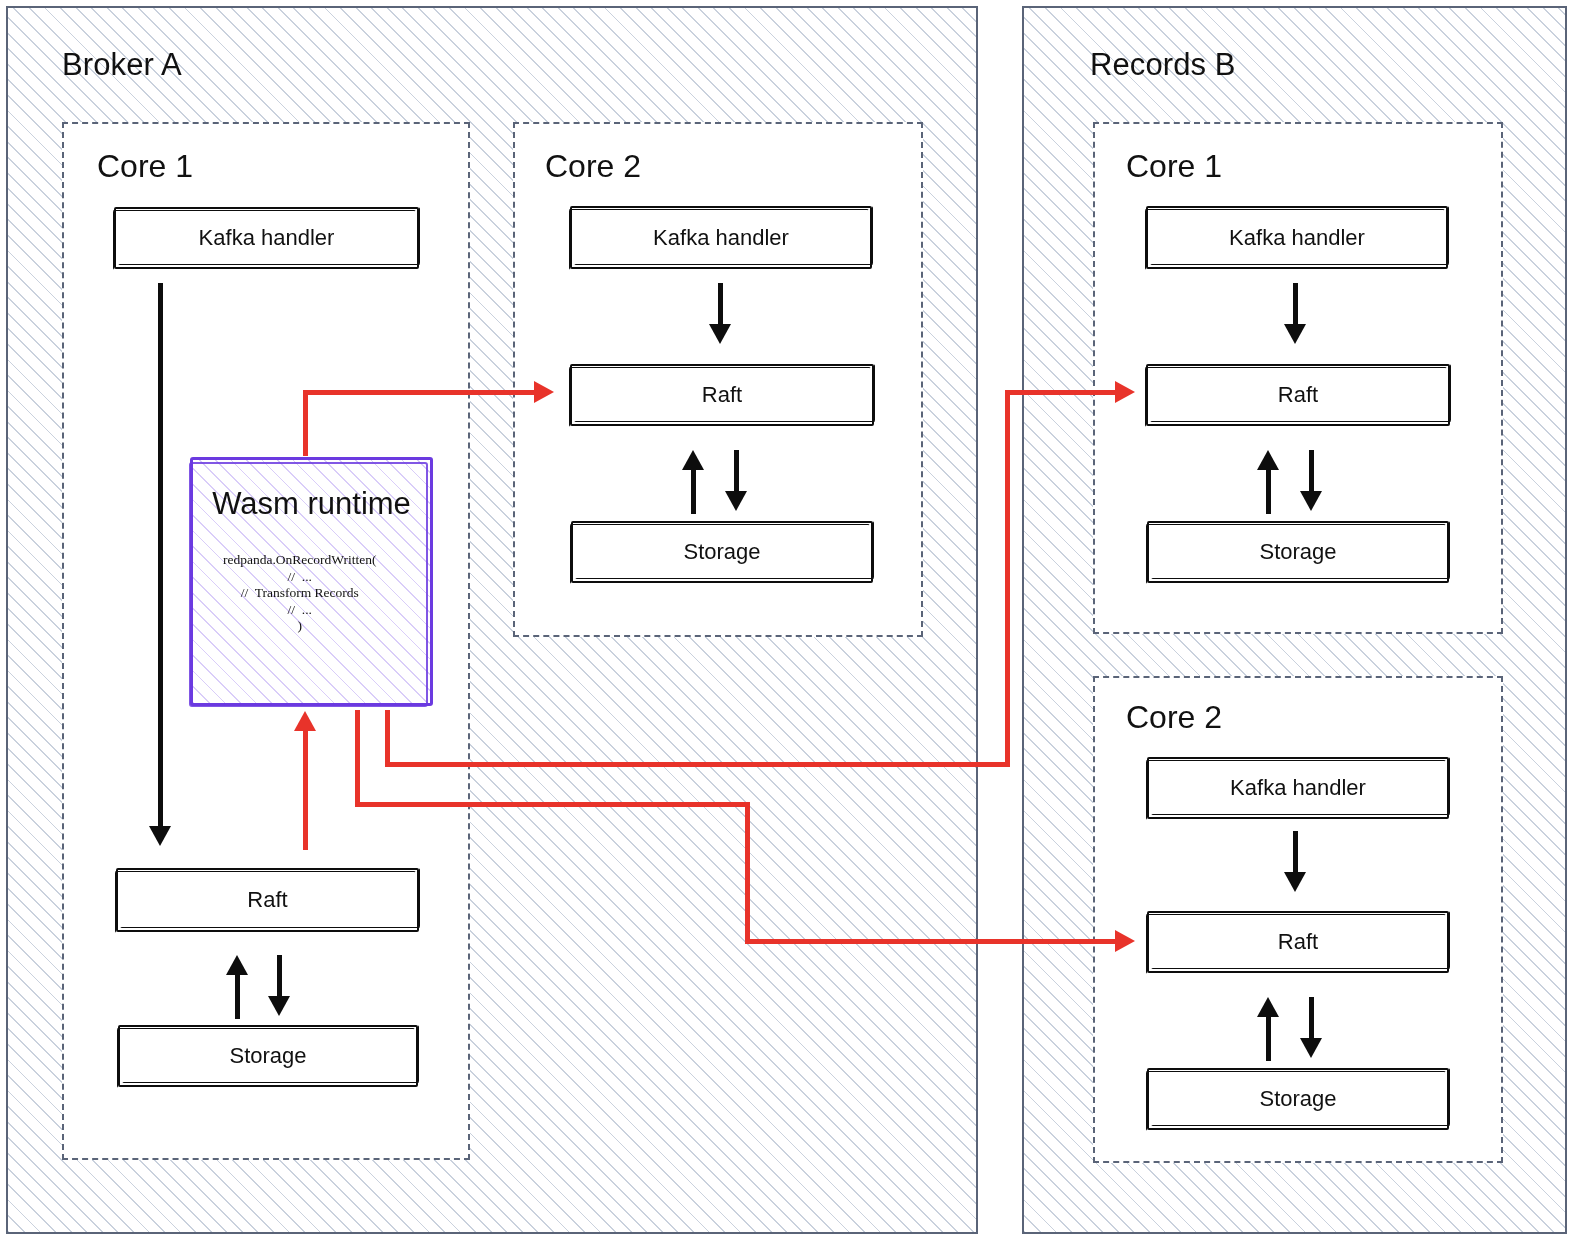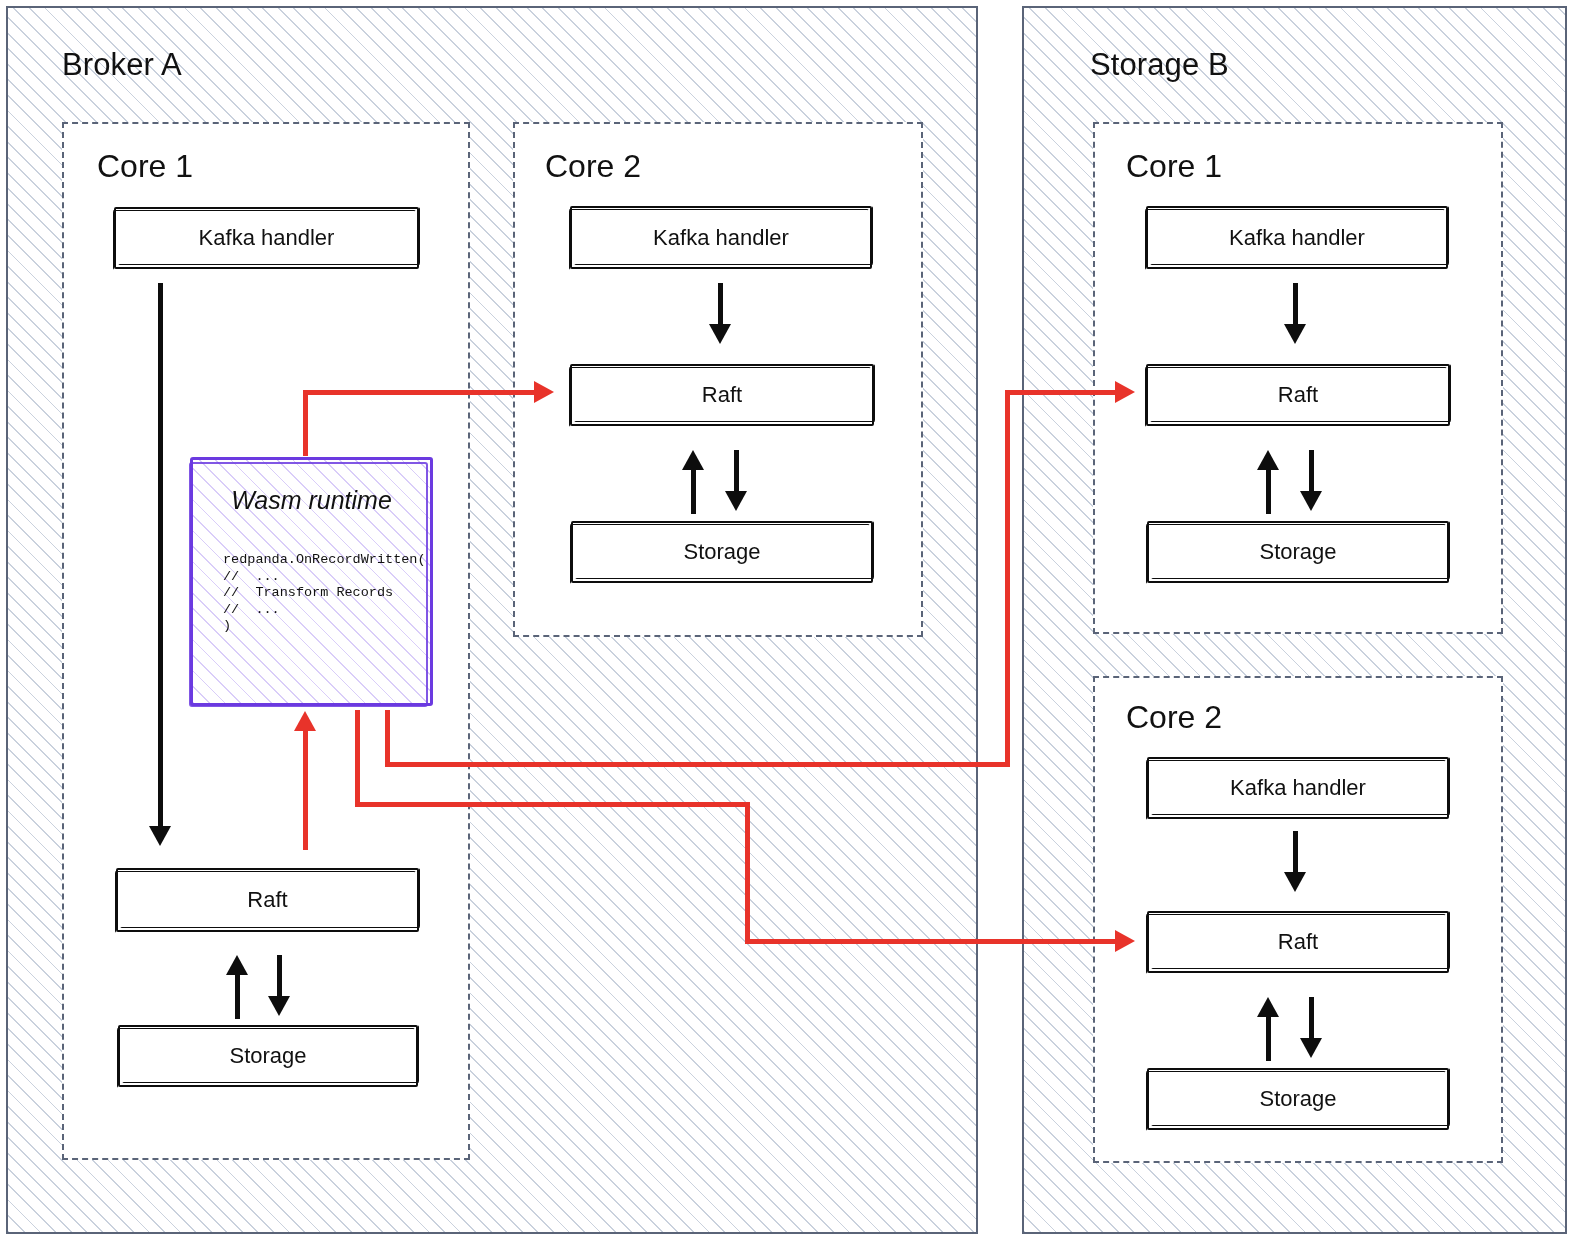--- a/index.html
+++ b/index.html
@@ -100,32 +100,32 @@
   .wasm::before{
     content:"";position:absolute;
     left:-4px;top:2px;right:2px;bottom:-4px;
     border:2px solid rgba(107,58,224,.85);
     border-radius:3px;pointer-events:none;
   }
   .wasm-title{
     position:absolute;
     top:26px;left:0;right:0;
     text-align:center;
-    font-size:25px;
-    color:#111111;
-    font-style:italic;
+    font-size:31px;
+    color:#111111;
   }
   .wasm-code{
     position:absolute;
     top:92px;left:30px;
-    font-family:Liberation Mono, monospace;
+    font-family:Liberation Serif, serif;
     font-size:13.5px;
     line-height:16.5px;
     color:#111111;
     white-space:pre;
+    text-align:center;
   }
 
   
   .arrow-v{
     position:absolute;
     width:4.5px;
     background:#0d0d0d;
     z-index:3;
   }
   .arrow-head-down,.arrow-head-up{
@@ -225,21 +225,21 @@
   <div class="arrow-v" style="left:691px;top:469px;height:45px;"></div>
   <div class="arrow-head-up" style="left:682px;top:450px;"></div>
   <div class="arrow-v" style="left:734px;top:450px;height:45px;"></div>
   <div class="arrow-head-down" style="left:725px;top:491px;"></div>
 
   <div class="hbox" style="left:571px;top:521px;width:302px;height:62px;">
     <span>Storage</span>
   </div>
 
   <div class="broker" style="left:1022px;top:6px;width:545px;height:1228px;"></div>
-  <div class="broker-title" style="left:1090px;top:47px;">Storage B</div>
+  <div class="broker-title" style="left:1090px;top:47px;">Records B</div>
 
   <div class="core" style="left:1093px;top:122px;width:410px;height:512px;"></div>
   <div class="core-title" style="left:1126px;top:148px;">Core 1</div>
 
   <div class="hbox" style="left:1146px;top:206px;width:302px;height:63px;">
     <span>Kafka handler</span>
   </div>
   <div class="arrow-v" style="left:1293px;top:283px;height:45px;"></div>
   <div class="arrow-head-down" style="left:1284px;top:324px;"></div>
 

